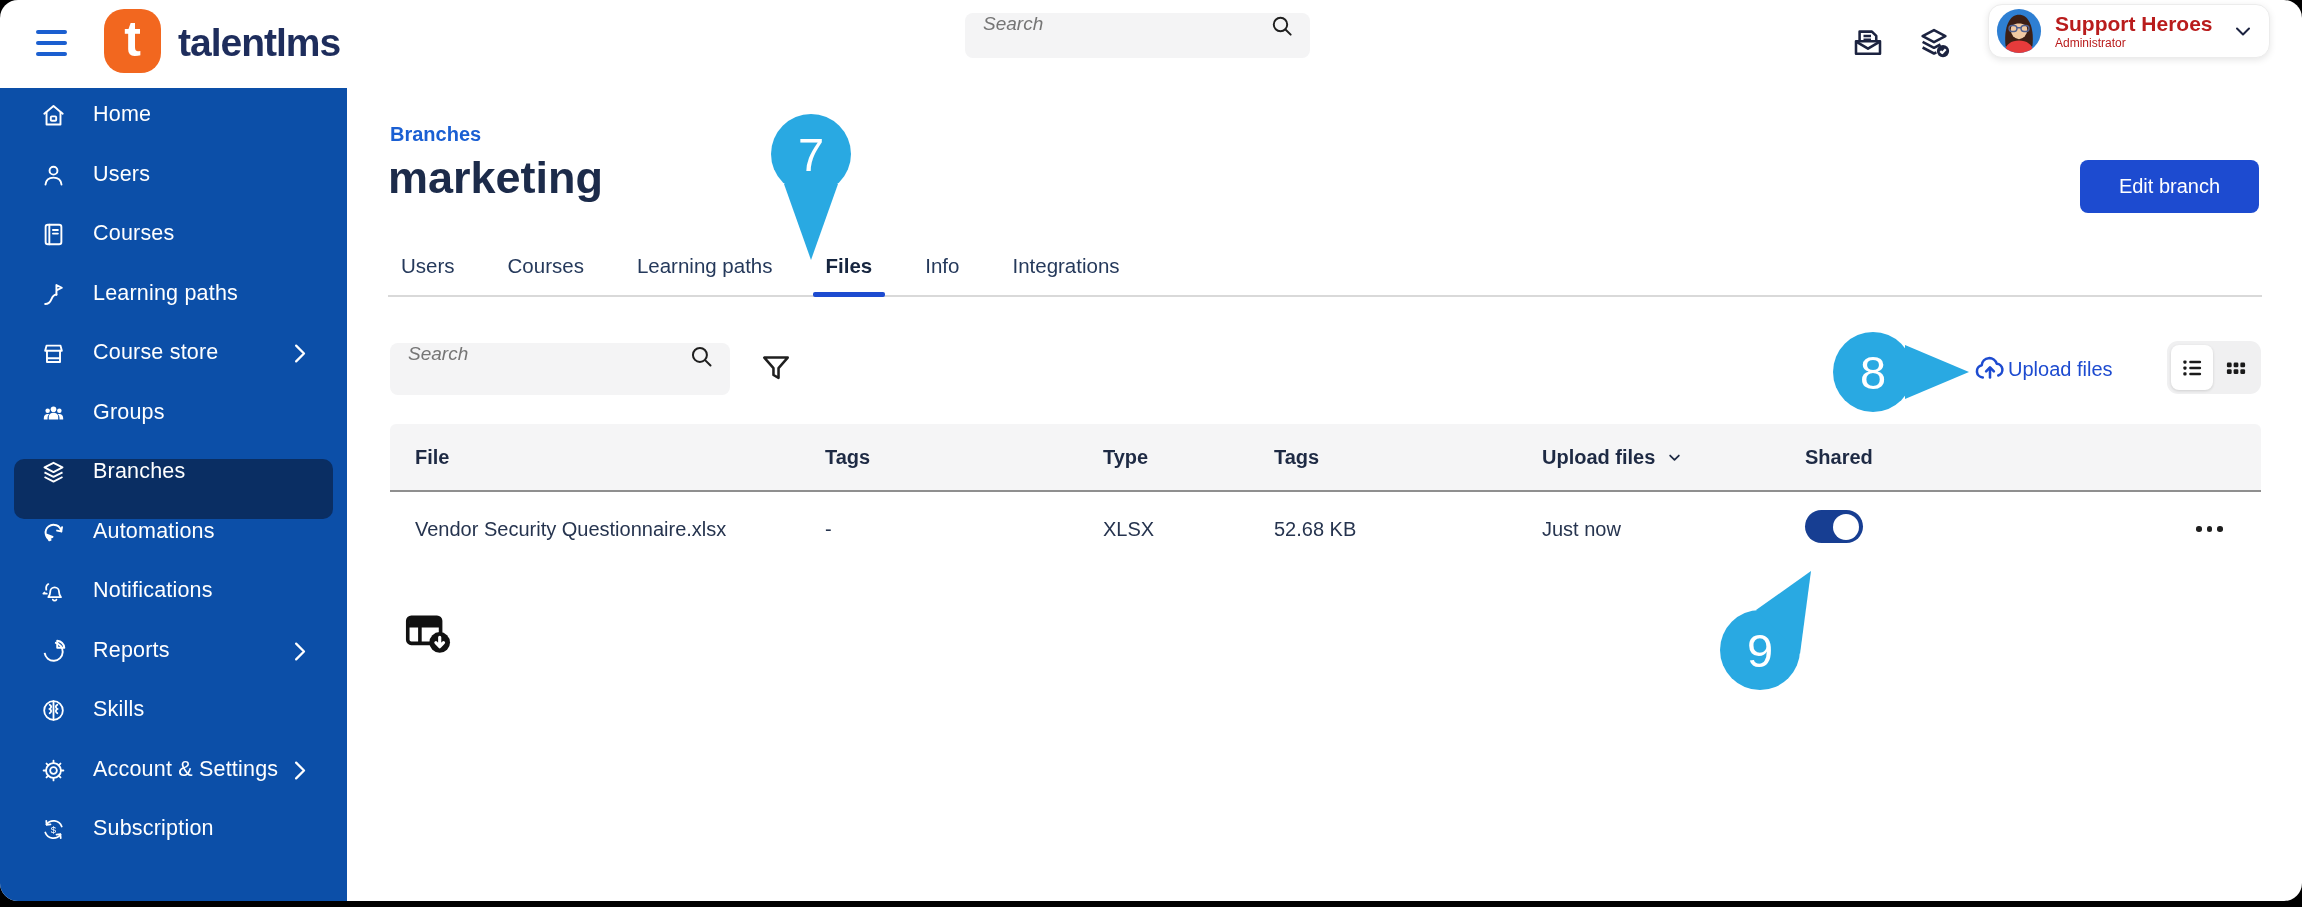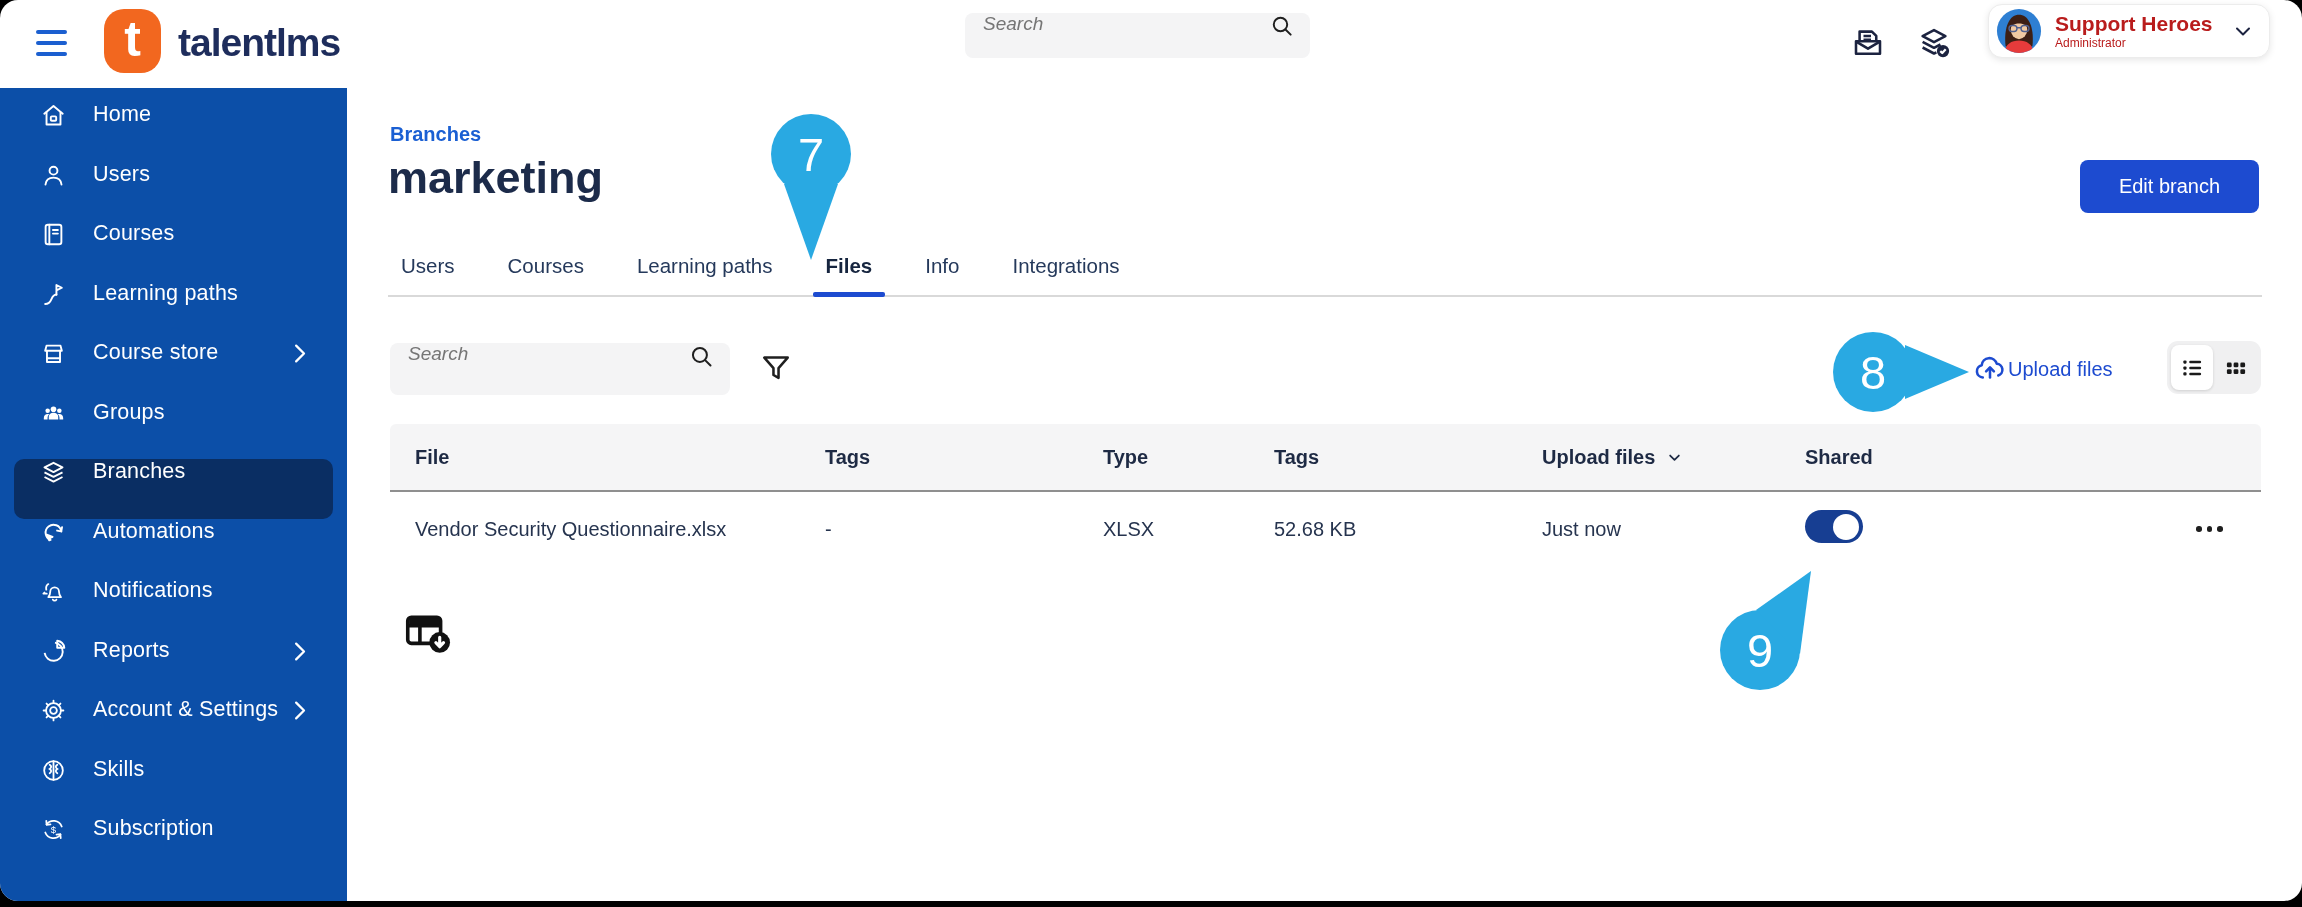--- a/index.html
+++ b/index.html
@@ -221,37 +221,37 @@
           <path d="M13.3 4.1a8.1 8.1 0 1 1-9.2 9.2"></path>
           <path d="M15.3 2.4a7.3 7.3 0 0 1 6.3 6.3h-6.3Z"></path>
         </svg>
       <span class="lbl">Reports</span>
       <svg class="chev" width="20" height="20" viewBox="0 0 24 24" fill="none" stroke="#fff" stroke-width="2" stroke-linecap="round" stroke-linejoin="round">
           <path d="M9 5l7 7-7 7"></path>
         </svg>
     </div>
     <div class="sitem">
       <svg viewBox="0 0 24 24" fill="none" stroke="#fff" stroke-width="1.6" stroke-linecap="round">
-          <circle cx="12" cy="12" r="3"></circle>
-          <circle cx="12" cy="12" r="6.6"></circle>
-          <path d="M12 3.2v2.2M12 18.6v2.2M3.2 12h2.2M18.6 12h2.2M5.8 5.8l1.6 1.6M16.6 16.6l1.6 1.6M5.8 18.2l1.6-1.6M16.6 7.4l1.6-1.6"></path>
-        </svg>
-      <span class="lbl">Account &amp; Settings</span>
-      <svg class="chev" width="20" height="20" viewBox="0 0 24 24" fill="none" stroke="#fff" stroke-width="2" stroke-linecap="round" stroke-linejoin="round">
-          <path d="M9 5l7 7-7 7"></path>
-        </svg>
-    </div>
-    <div class="sitem">
-      <svg viewBox="0 0 24 24" fill="none" stroke="#fff" stroke-width="1.6" stroke-linecap="round">
           <circle cx="12" cy="12" r="8.3"></circle>
           <path d="M12 3.7v16.6"></path>
           <path d="M8.6 6.8c1.8 1.2 1.8 2.6 0 3.8 1.8 1.2 1.8 2.6 0 3.8"></path>
           <path d="M15.4 6.8c-1.8 1.2-1.8 2.6 0 3.8-1.8 1.2-1.8 2.6 0 3.8"></path>
         </svg>
       <span class="lbl">Skills</span>
+    </div>
+    <div class="sitem">
+      <svg viewBox="0 0 24 24" fill="none" stroke="#fff" stroke-width="1.6" stroke-linecap="round">
+          <circle cx="12" cy="12" r="3"></circle>
+          <circle cx="12" cy="12" r="6.6"></circle>
+          <path d="M12 3.2v2.2M12 18.6v2.2M3.2 12h2.2M18.6 12h2.2M5.8 5.8l1.6 1.6M16.6 16.6l1.6 1.6M5.8 18.2l1.6-1.6M16.6 7.4l1.6-1.6"></path>
+        </svg>
+      <span class="lbl">Account &amp; Settings</span>
+      <svg class="chev" width="20" height="20" viewBox="0 0 24 24" fill="none" stroke="#fff" stroke-width="2" stroke-linecap="round" stroke-linejoin="round">
+          <path d="M9 5l7 7-7 7"></path>
+        </svg>
     </div>
     <div class="sitem">
       <svg viewBox="0 0 24 24" fill="none" stroke="#fff" stroke-width="1.6" stroke-linecap="round" stroke-linejoin="round">
           <path d="M19.3 9.3A7.7 7.7 0 0 0 5.8 7.6"></path>
           <path d="M5.6 4.4l.3 3.4 3.4-.4"></path>
           <path d="M4.7 14.7a7.7 7.7 0 0 0 13.5 1.7"></path>
           <path d="M18.4 19.6l-.3-3.4-3.4.4"></path>
           <text x="12" y="15" text-anchor="middle" font-size="8.5" fill="#fff" stroke="none" font-family="Liberation Sans,sans-serif">$</text>
         </svg>
       <span class="lbl">Subscription</span>

